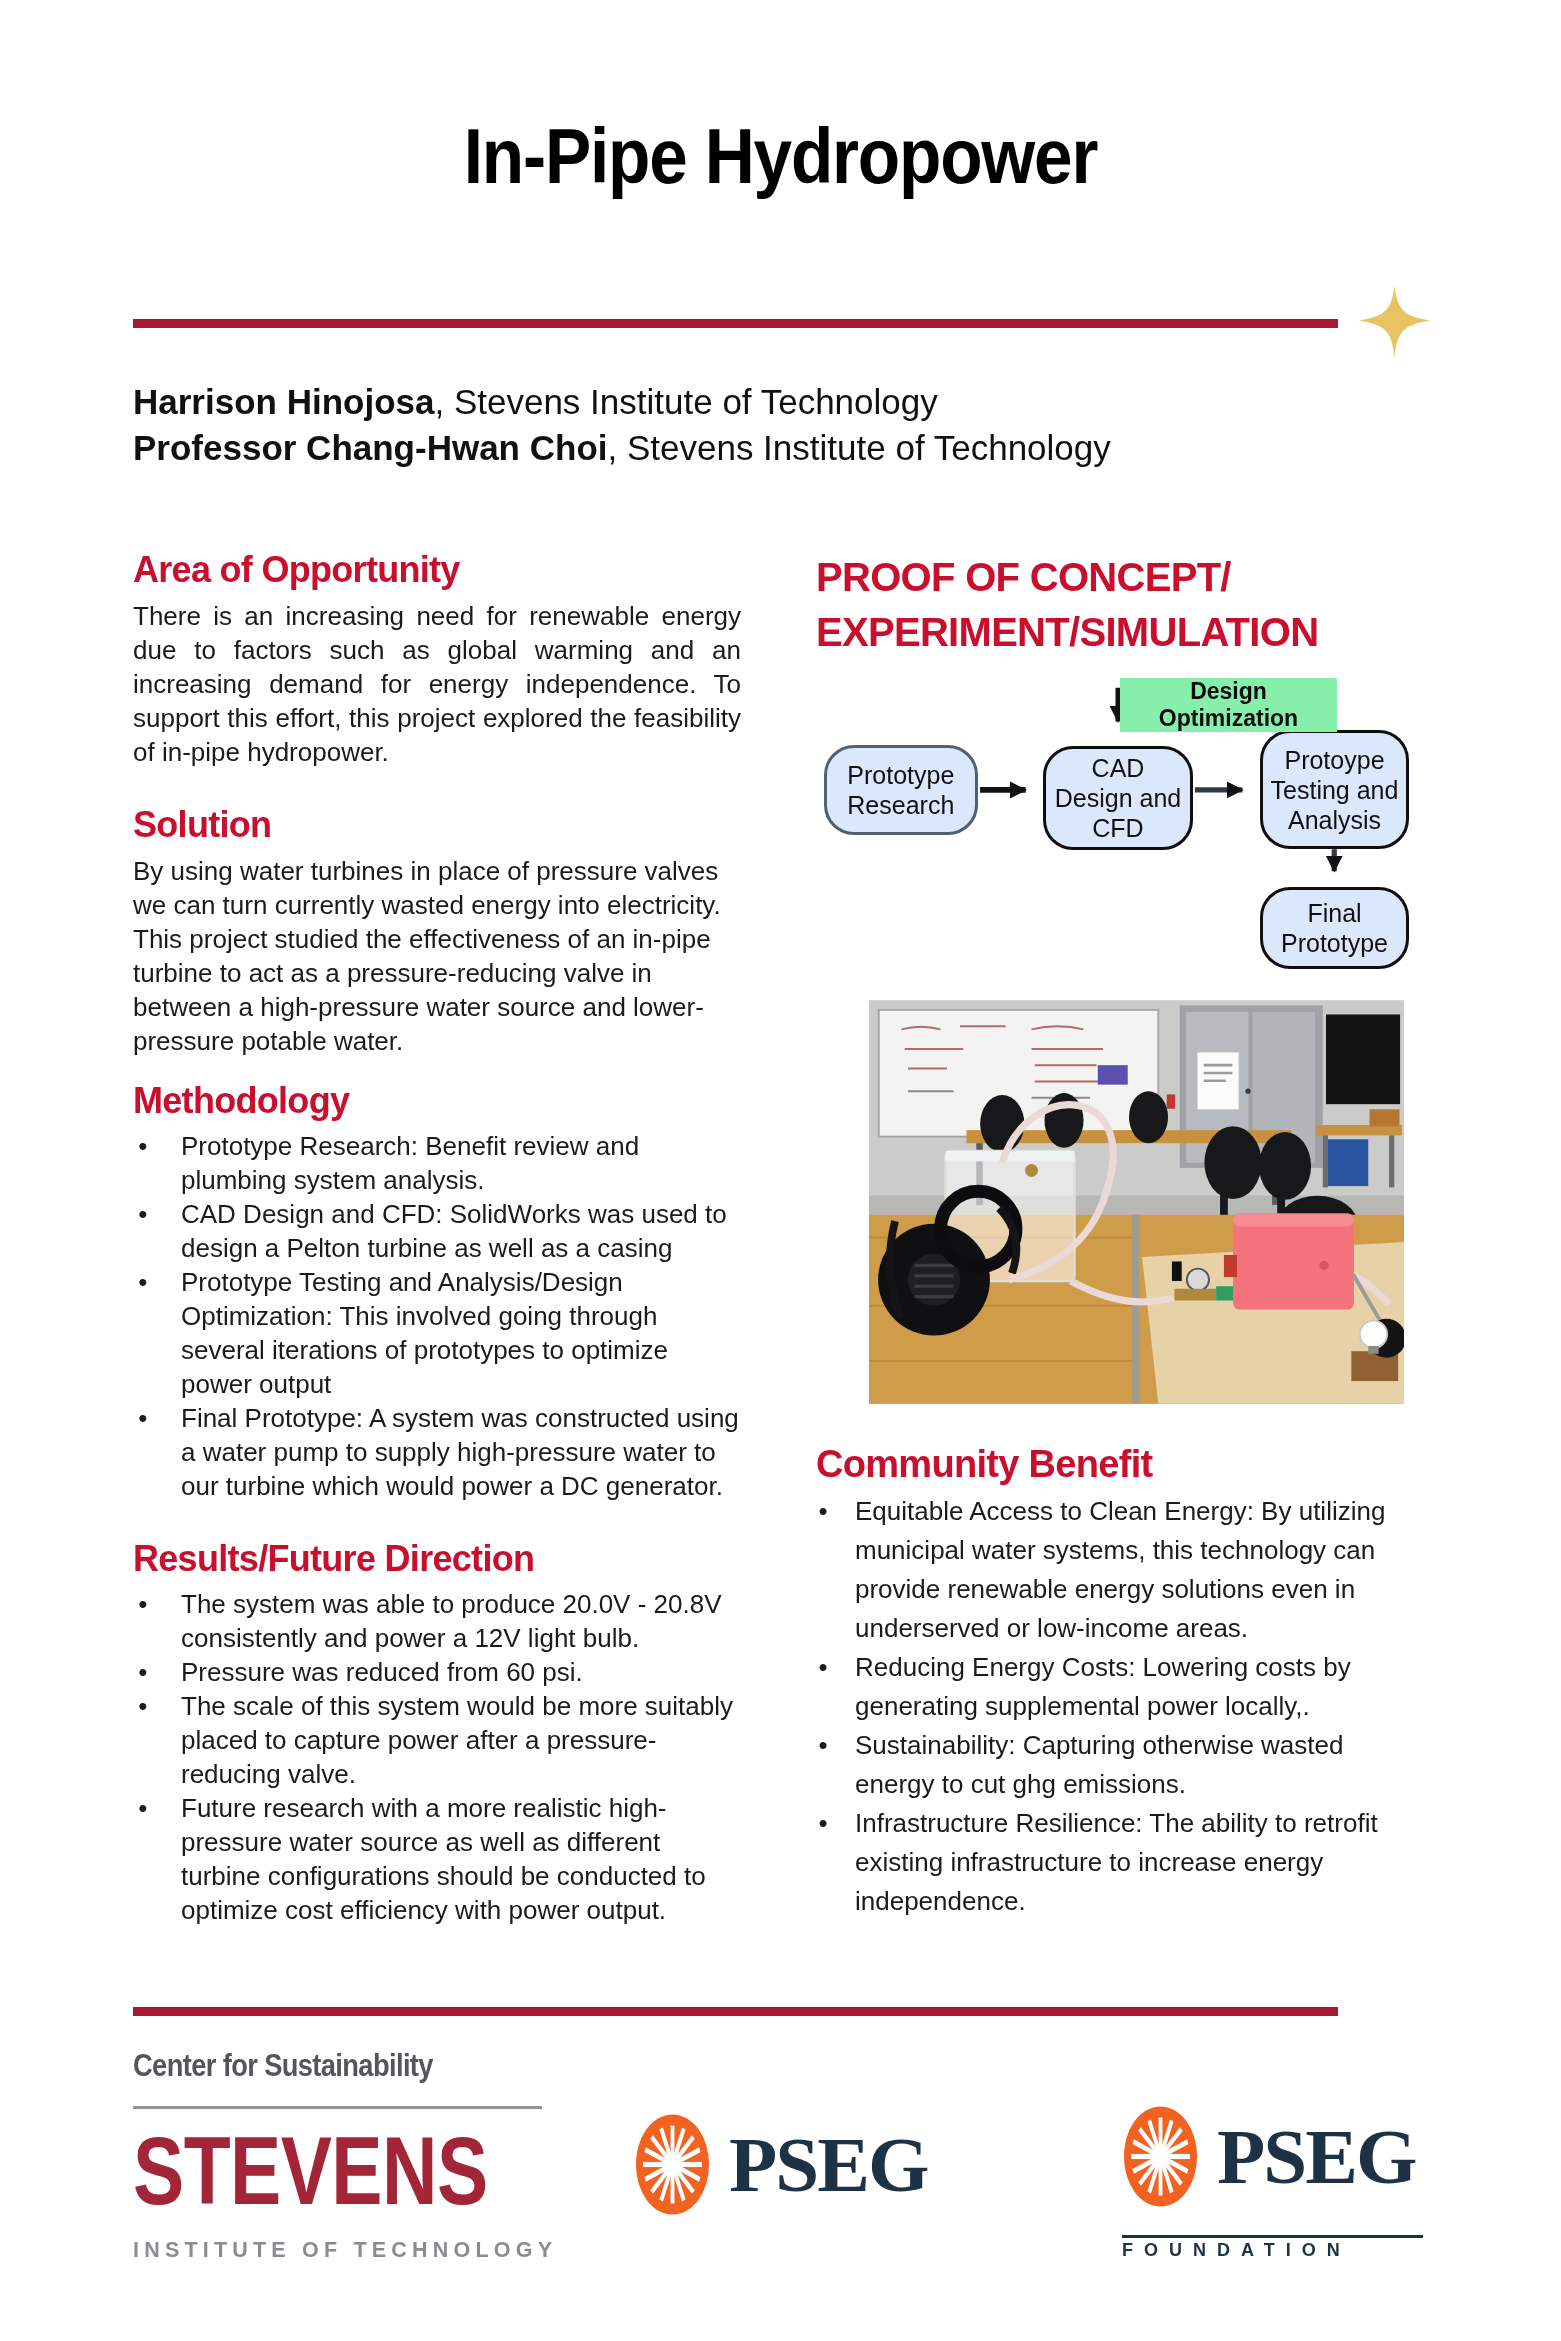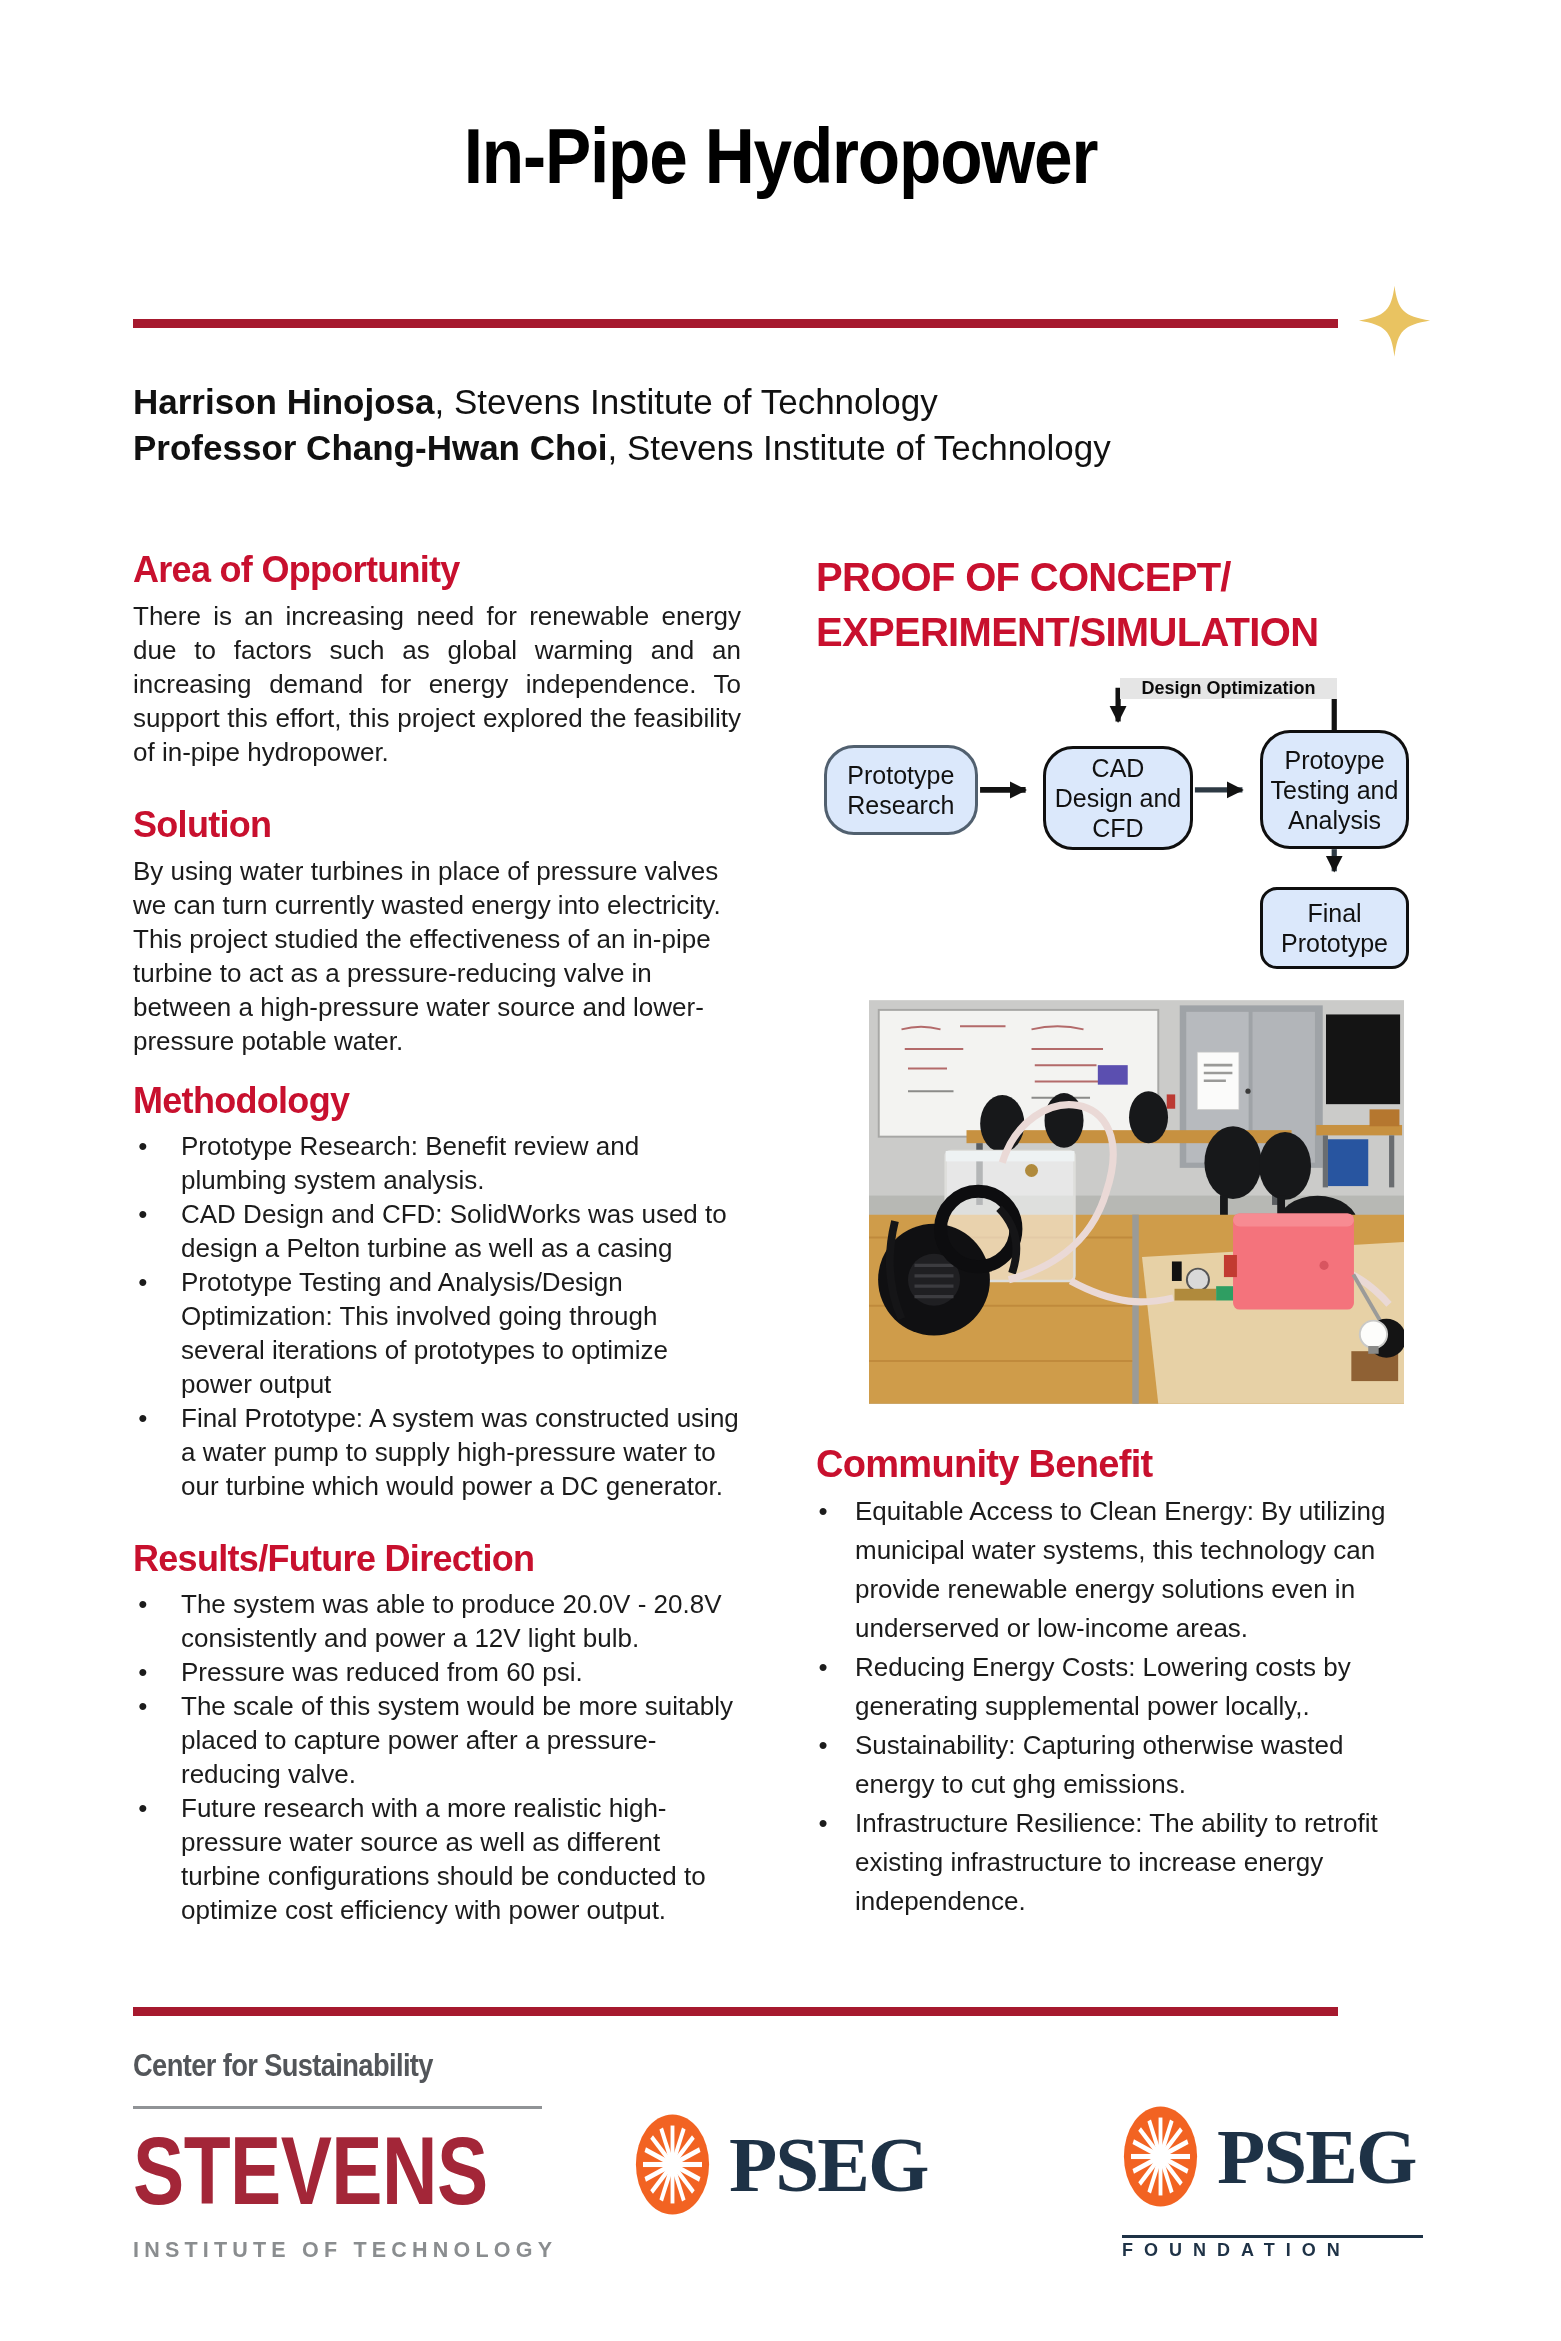--- a/index.html
+++ b/index.html
@@ -39,23 +39,23 @@
   .proof-h{font-size:40px; font-weight:bold; color:var(--red); line-height:55px; letter-spacing:-0.7px;}
 
   .flow{position:relative; width:599px; height:306px; margin-top:16.3px;}
   .flow svg.wires{position:absolute; inset:0;}
   .fbox{position:absolute; background:var(--boxfill); border:3.9px solid #0F0F0F; border-radius:30px;
         display:flex; align-items:center; justify-content:center; text-align:center;
         font-size:25px; line-height:30px; color:#111; padding:3.9px;}
   .fbox.b1{left:7.8px; top:69px; width:154px; height:90px; border:3.3px solid #51606F;}
   .fbox.b2{left:227px; top:70px;  width:150px; height:104px;}
   .fbox.b3{left:444px; top:54px;  width:149px; height:119px;}
-  .fbox.b4{left:444px; top:211px; width:149px; height:82px;border-radius:17px;}
+  .fbox.b4{left:444px; top:211px; width:149px; height:82px;}
   .flow-label{position:absolute; left:304px; top:1.3px; width:217px; text-align:center;
-              background:#e5e5e5; font-size:18px; font-weight:bold; color:#0b0b0b;}
+              background:#86efac; font-size:23px; font-weight:bold; color:#0b0b0b;}
 
   .photo{margin-top:17.6px; margin-left:53px; width:535px; height:404px; display:block;}
 
   .mt-comm{margin-top:40px; font-size:38px;}
 
   .footer-block{position:absolute;}
   .cfs{left:133px; top:2048px; font-size:31px; font-weight:bold; color:var(--gray);
        transform:scaleX(.88); transform-origin:left; letter-spacing:-0.7px;}
   .gray-line{position:absolute; left:133px; top:2106px; width:409px; height:3.3px; background:#909396;}
   .stevens{left:133px; top:2122px; font-size:96px; font-weight:bold; color:var(--stevens);

